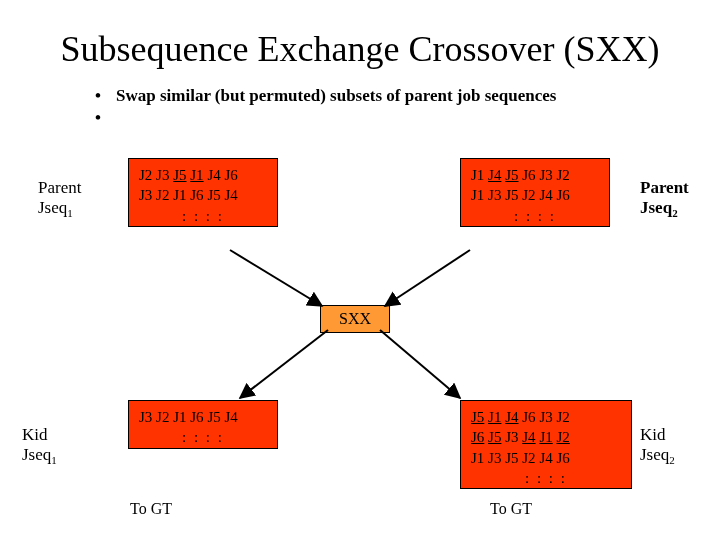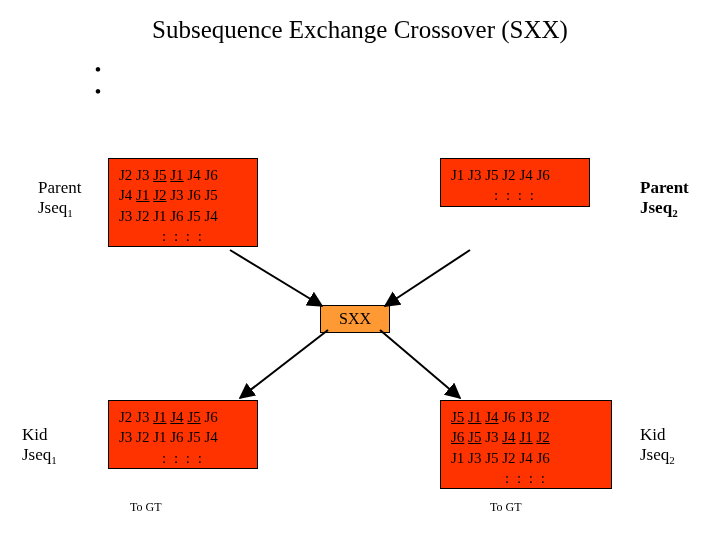--- a/index.html
+++ b/index.html
@@ -5,23 +5,23 @@
   body {
     margin: 0;
     padding: 0;
     width: 720px;
     height: 540px;
     font-family: "Times New Roman", serif;
     background: #fff;
     position: relative;
   }
   .title {
-    font-size: 25px;
+    font-size: 36px;
     text-align: center;
-    padding-top: 16px;
+    padding-top: 28px;
     padding-bottom: 8px;
     font-weight: normal;
   }
   .bullets {
     margin: 8px 0 0 80px;
     font-size: 17px;
     font-weight: bold;
   }
   .bullets .row {
     display: flex;
@@ -41,55 +41,57 @@
   .seq-label sub { font-size: 11px; }
 
   .seq-box {
     position: absolute;
     background: #ff3300;
     border: 1px solid #000;
     padding: 6px 10px 0 10px;
     font-size: 15px;
     line-height: 1.35;
     box-sizing: border-box;
+    margin-left: 20px;
   }
   .seq-box .jrow { white-space: nowrap; }
   .seq-box .jrow span { display:inline-block; }
   .seq-box .u { text-decoration: underline; }
   .seq-box .dots { letter-spacing: 2px; text-align:center; }
 
   .sxx-box {
     position: absolute;
     border: 1px solid #000;
     background: #ff9933;
     font-size: 16px;
     padding: 4px 18px;
     text-align: right;
   }
 
   .togt {
     position: absolute;
-    font-size: 12px;
+    font-size: 16px;
   }
 
   svg.arrows {
     position: absolute;
     left: 0; top: 0;
     width: 720px; height: 540px;
     pointer-events: none;
   }
 </style>
 </head>
 <body>
 
 <div class="title">Subsequence Exchange Crossover (SXX)</div>
 
 <div class="bullets">
   <div class="row">
       <div class="dot">•</div>
+      <div>Swap similar (but permuted) subsets of parent  job sequences</div>
     </div>
   <div class="row">
       <div class="dot">•</div>
     </div>
 </div>
 
 <div class="seq-label" style="left:22px; top:178px; width:60px;margin-left:16px;">
   <span>Parent Jseq</span><sub>1</sub>
 </div>
 <div class="seq-label" style="left:640px; top:178px; width:60px;font-weight:bold;">
@@ -97,30 +99,29 @@
 </div>
 <div class="seq-label" style="left:22px; top:425px; width:60px;">
   <span>Kid Jseq</span><sub>1</sub>
 </div>
 <div class="seq-label" style="left:640px; top:425px; width:60px;">
   <span>Kid Jseq</span><sub>2</sub>
 </div>
 
 <div class="seq-box" id="box-p1" style="left:108px; top:158px; width:150px;">
     <div class="jrow"><span>J2</span> <span>J3</span> <span class="u">J5</span> <span class="u">J1</span> <span>J4</span> <span>J6</span></div>
-    <div class="jrow"><span>J4</span> <span class="u">J1</span> <span class="u">J2</span> <span>J3</span> <span>J6</span> <span>J5</span></div>
     <div class="jrow"><span>J3</span> <span>J2</span> <span>J1</span> <span>J6</span> <span>J5</span> <span>J4</span></div>
     <div class="dots">:   :   :   :</div>
   </div>
 <div class="seq-box" id="box-p2" style="left:440px; top:158px; width:150px;">
+    <div class="jrow"><span>J1</span> <span class="u">J4</span> <span class="u">J5</span> <span>J6</span> <span>J3</span> <span>J2</span></div>
     <div class="jrow"><span>J1</span> <span>J3</span> <span>J5</span> <span>J2</span> <span>J4</span> <span>J6</span></div>
     <div class="dots">:   :   :   :</div>
   </div>
 <div class="seq-box" id="box-k1" style="left:108px; top:400px; width:150px;">
-    <div class="jrow"><span>J2</span> <span>J3</span> <span class="u">J1</span> <span class="u">J4</span> <span class="u">J5</span> <span>J6</span></div>
     <div class="jrow"><span>J3</span> <span>J2</span> <span>J1</span> <span>J6</span> <span>J5</span> <span>J4</span></div>
     <div class="dots">:   :   :   :</div>
   </div>
 <div class="seq-box" id="box-k2" style="left:440px; top:400px; width:172px;">
     <div class="jrow"><span class="u">J5</span> <span class="u">J1</span> <span class="u">J4</span> <span>J6</span> <span>J3</span> <span>J2</span></div>
     <div class="jrow"><span class="u">J6</span> <span class="u">J5</span> <span>J3</span> <span class="u">J4</span> <span class="u">J1</span> <span class="u">J2</span></div>
     <div class="jrow"><span>J1</span> <span>J3</span> <span>J5</span> <span>J2</span> <span>J4</span> <span>J6</span></div>
     <div class="dots">:   :   :   :</div>
   </div>
 

